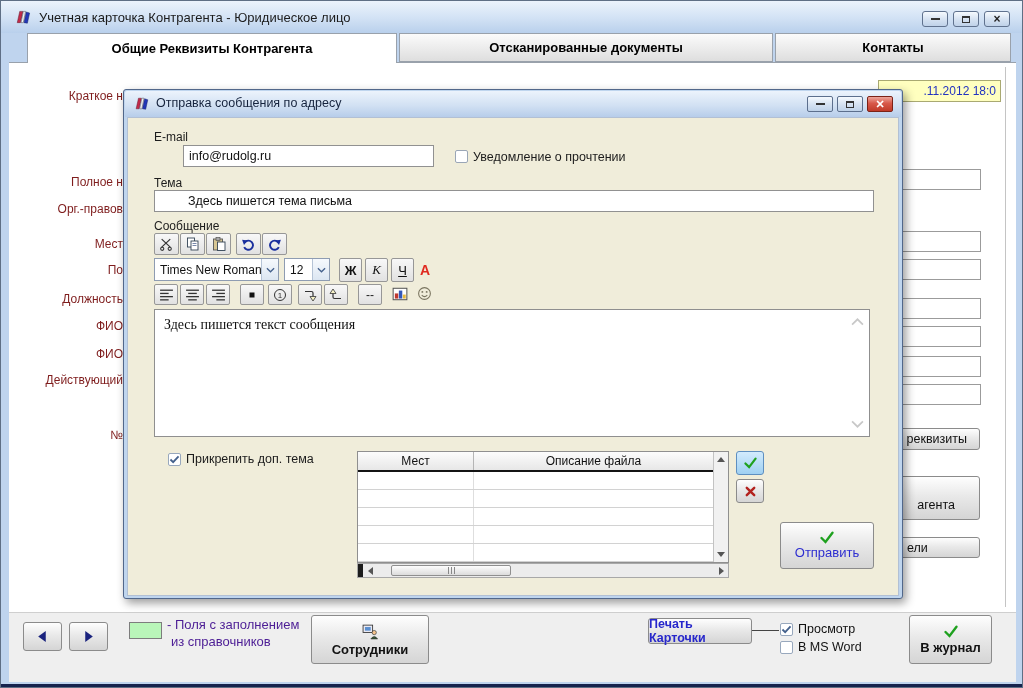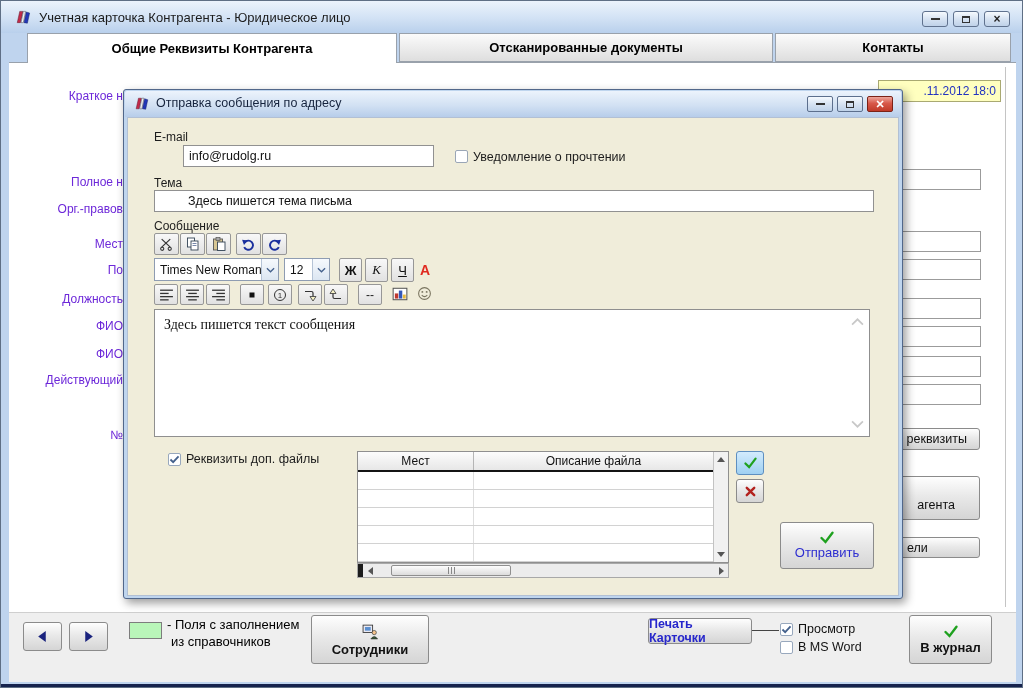--- a/index.html
+++ b/index.html
@@ -24,35 +24,35 @@
     font-weight:bold;font-size:13px;color:#000;border:1px solid #99a1ab;cursor:default}
   .tab--active{left:26px;width:370px;background:#fff;border-bottom:none;z-index:3;height:30px}
   .tab--2{left:398px;width:374px;background:linear-gradient(#fbfbfb,#dedede)}
   .tab--3{left:774px;width:236px;background:linear-gradient(#fbfbfb,#dedede)}
 
   .content{position:absolute;left:8px;top:61px;width:1007px;height:550px;background:#fff;border-top:1px solid #99a1ab}
   .bottombar{position:absolute;left:8px;top:611px;width:1007px;height:70px;background:#efefef;border-top:1px solid #cfcfcf}
   .baseline{position:absolute;left:0;top:683px;width:100%;height:5px;background:#16234d}
 
   
-  .flabel{position:absolute;left:0;width:122px;text-align:right;font-size:12px;color:#6d28d9;white-space:nowrap;overflow:hidden}
+  .flabel{position:absolute;left:0;width:122px;text-align:right;font-size:12px;color:#7f1d1d;white-space:nowrap;overflow:hidden}
   .date-field{position:absolute;left:877px;top:79px;width:123px;height:22px;background:#ffffbf;border:1px solid #a9a972;
     color:#2233c0;font-size:12px;display:flex;align-items:center;justify-content:flex-end;padding-right:4px;white-space:nowrap}
   .rinput{position:absolute;left:830px;width:150px;height:21px;background:#fff;border:1px solid #9b9b9b}
   .vdiv{position:absolute;left:1004px;top:66px;width:1px;height:540px;background:#c4c4c4}
   .btnface{background:linear-gradient(#fefefe,#e9e9e9 45%,#d5d5d5);border:1px solid #8b8b8b;border-radius:3px}
   .sbtn{position:absolute;left:830px;width:149px;font-size:12.5px;color:#111;white-space:nowrap;overflow:hidden}
   .sbtn-a{top:427px;height:22px;display:flex;align-items:center;justify-content:flex-end;padding-right:12px}
   .sbtn-b{top:475px;height:44px;display:flex;align-items:flex-end;justify-content:flex-end;padding:0 24px 7px 0}
   .sbtn-c{top:536px;height:21px;display:flex;align-items:center;padding-left:75px}
 
   
   .navbtn{position:absolute;top:621px;width:39px;height:29px;display:flex;align-items:center;justify-content:center}
   .legend-swatch{position:absolute;left:128px;top:621px;width:33px;height:17px;background:#b9f6b9;border:1px solid #7d7d7d}
-  .legend-t{position:absolute;font-size:13px;color:#000000;white-space:nowrap}
+  .legend-t{position:absolute;font-size:13px;color:#4c1d95;white-space:nowrap}
   .bigbtn{position:absolute;top:614px;height:49px;display:flex;flex-direction:column;align-items:center;justify-content:center;
     gap:2px;font-weight:bold;font-size:13px;color:#111}
   .printbtn{position:absolute;left:647px;top:617px;width:104px;height:26px;display:flex;align-items:center;justify-content:center;
     color:#2727cb;font-weight:bold;font-size:12.5px}
   .connector{position:absolute;left:751px;top:629px;width:27px;height:1px;background:#444}
   .cbox{position:absolute;width:13px;height:13px;background:#fff;border:1px solid #98a8bd;border-radius:2px;
     display:flex;align-items:center;justify-content:center}
   .cblabel{position:absolute;font-size:12.5px;color:#111;white-space:nowrap}
 
   
@@ -457,21 +457,21 @@
       <svg viewBox="0 0 12 7" width="13" height="8">
           <polyline points="1,1 6,6 11,1" fill="none" stroke="#c8c8c8" stroke-width="1.6"></polyline>
         </svg>
     </span>
 
     <div class="cbox" style="left:44px;top:363px;position:absolute">
       <svg viewBox="0 0 12 10" width="11" height="9">
           <path d="M1.5 5 L4.5 8 L10.5 1.5" fill="none" stroke="#44618c" stroke-width="2"></path>
         </svg>
     </div>
-    <span class="dl" style="left:62px;top:362px;font-size:12.5px">Реквизиты доп. файлы</span>
+    <span class="dl" style="left:62px;top:362px;font-size:12.5px">Прикрепить доп. тема</span>
 
     <div class="ftable">
       <div class="ft-head">
         <div class="ft-h1">Мест</div>
         <div class="ft-h2">Описание файла</div>
       </div>
       <div class="ft-row">
           <div class="ft-c1"></div>
           <div class="ft-c2"></div>
         </div>

